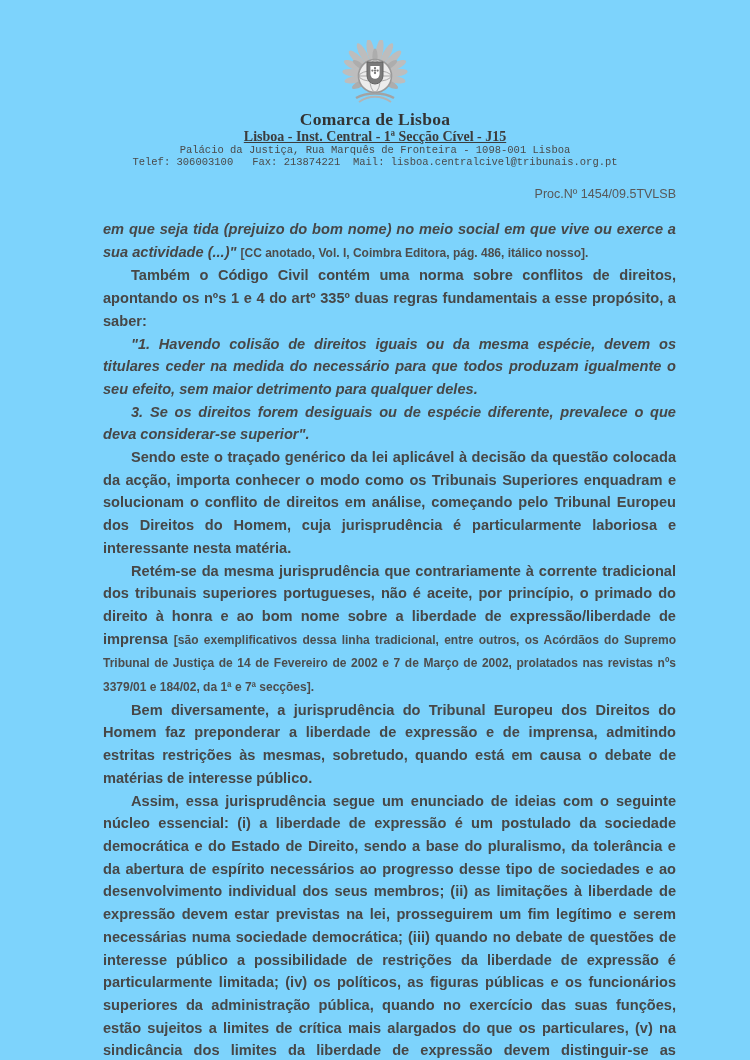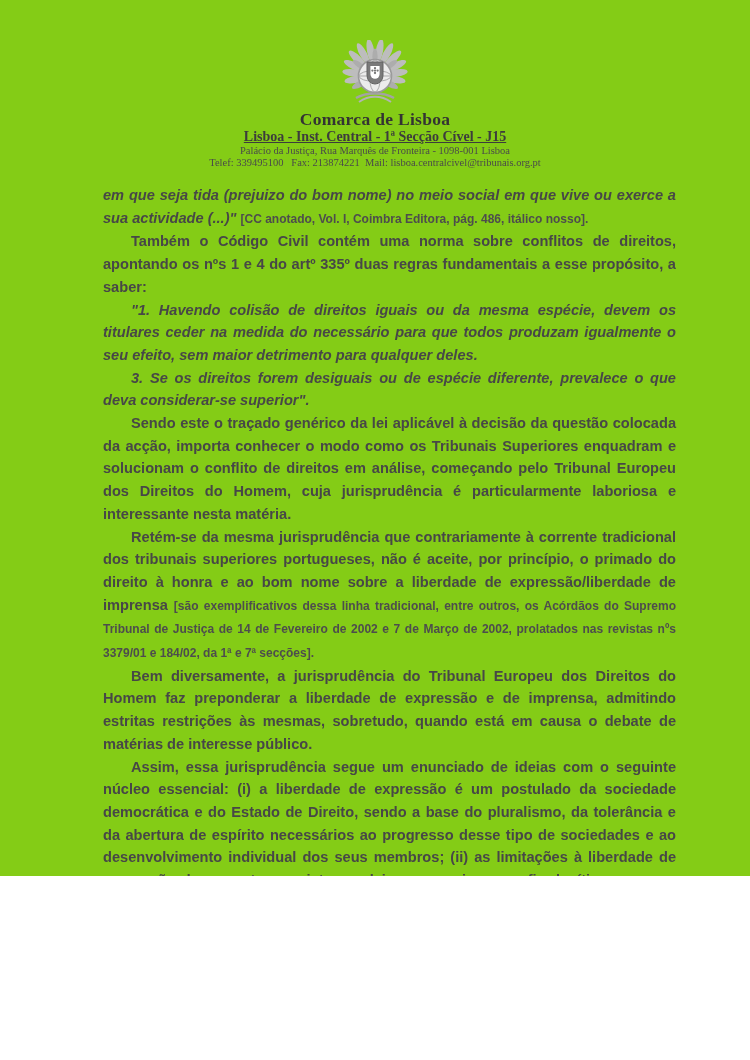--- a/index.html
+++ b/index.html
@@ -3,22 +3,22 @@
 <meta charset="utf-8">
 <style>
   html, body {
     margin: 0;
     padding: 0;
     background: #ffffff;
   }
   .page {
     position: relative;
     width: 750px;
-    height: 876px;
-    background: #84cc16;
+    height: 1060px;
+    background: #7dd3fc;
     overflow: hidden;
     font-family: "Liberation Sans", sans-serif;
   }
   .letterhead {
     padding-top: 40px;
     text-align: center;
     color: #3a3a3a;
   }
   .emblem {
     display: block;
@@ -34,21 +34,21 @@
   }
   .section-line {
     font-family: "Liberation Serif", serif;
     font-weight: bold;
     font-size: 14px;
     line-height: 16px;
     color: #3c3c3c;
     text-decoration: underline;
   }
   .address-line, .contact-line {
-    font-family: Liberation Serif, serif;
+    font-family: Liberation Mono, monospace;
     font-size: 10.5px;
     line-height: 11.5px;
     color: #4a4a4a;
     white-space: pre-wrap;
   }
   .proc-row {
     margin-top: 16px;
     padding-right: 74px;
     text-align: right;
   }
@@ -121,23 +121,26 @@
         <circle cx="46.4" cy="30.6" r="1.15"></circle>
         <circle cx="49" cy="30.6" r="1.15"></circle>
         <circle cx="51.6" cy="30.6" r="1.15"></circle>
         <circle cx="49" cy="33" r="1.15"></circle>
       </g>
     </svg>
 
     <div class="court-name">Comarca de Lisboa</div>
     <div class="section-line">Lisboa - Inst. Central - 1ª Secção Cível - J15</div>
     <div class="address-line">Palácio da Justiça, Rua Marquês de Fronteira - 1098-001 Lisboa</div>
-    <div class="contact-line">Telef: 339495100   Fax: 213874221  Mail: lisboa.centralcivel@tribunais.org.pt</div>
+    <div class="contact-line">Telef: 306003100   Fax: 213874221  Mail: lisboa.centralcivel@tribunais.org.pt</div>
   </div>
 
+  <div class="proc-row">
+    <span class="proc-number">Proc.Nº 1454/09.5TVLSB</span>
+  </div>
 
   <div class="doc-body">
       <p class="para no-indent"><span class="seg-italic">em que seja tida (prejuizo do bom nome) no meio social em que vive ou exerce a sua actividade (...)" </span><span class="seg-small">[CC anotado, Vol. I, Coimbra Editora, pág. 486, itálico nosso].</span></p>
       <p class="para"><span class="seg-normal">Também o Código Civil contém uma norma sobre conflitos de direitos, apontando os nºs 1 e 4 do artº 335º duas regras fundamentais a esse propósito, a saber:</span></p>
       <p class="para"><span class="seg-italic">"1. Havendo colisão de direitos iguais ou da mesma espécie, devem os titulares ceder na medida do necessário para que todos produzam igualmente o seu efeito, sem maior detrimento para qualquer deles.</span></p>
       <p class="para"><span class="seg-italic">3. Se os direitos forem desiguais ou de espécie diferente, prevalece o que deva considerar-se superior".</span></p>
       <p class="para"><span class="seg-normal">Sendo este o traçado genérico da lei aplicável à decisão da questão colocada da acção, importa conhecer o modo como os Tribunais Superiores enquadram e solucionam o conflito de direitos em análise, começando pelo Tribunal Europeu dos Direitos do Homem, cuja jurisprudência é particularmente laboriosa e interessante nesta matéria.</span></p>
       <p class="para"><span class="seg-normal">Retém-se da mesma jurisprudência que contrariamente à corrente tradicional dos tribunais superiores portugueses, não é aceite, por princípio, o primado do direito à honra e ao bom nome sobre a liberdade de expressão/liberdade de imprensa </span><span class="seg-small">[são exemplificativos dessa linha tradicional, entre outros, os Acórdãos do Supremo Tribunal de Justiça de 14 de Fevereiro de 2002 e 7 de Março de 2002, prolatados nas revistas nºs 3379/01 e 184/02, da 1ª e 7ª secções].</span></p>
       <p class="para"><span class="seg-normal">Bem diversamente, a jurisprudência do Tribunal Europeu dos Direitos do Homem faz preponderar a liberdade de expressão e de imprensa, admitindo estritas restrições às mesmas, sobretudo, quando está em causa o debate de matérias de interesse público.</span></p>
       <p class="para"><span class="seg-normal">Assim, essa jurisprudência segue um enunciado de ideias com o seguinte núcleo essencial: (i) a liberdade de expressão é um postulado da sociedade democrática e do Estado de Direito, sendo a base do pluralismo, da tolerância e da abertura de espírito necessários ao progresso desse tipo de sociedades e ao desenvolvimento individual dos seus membros; (ii) as limitações à liberdade de expressão devem estar previstas na lei, prosseguirem um fim legítimo e serem necessárias numa sociedade democrática; (iii) quando no debate de questões de interesse público a possibilidade de restrições da liberdade de expressão é particularmente limitada; (iv) os políticos, as figuras públicas e os funcionários superiores da administração pública, quando no exercício das suas funções, estão sujeitos a limites de crítica mais alargados do que os particulares, (v) na sindicância dos limites da liberdade de expressão devem distinguir-se as afirmações de facto dos juízos de valor, as afirmações dirigidas às opiniões do adversários por</span></p>

